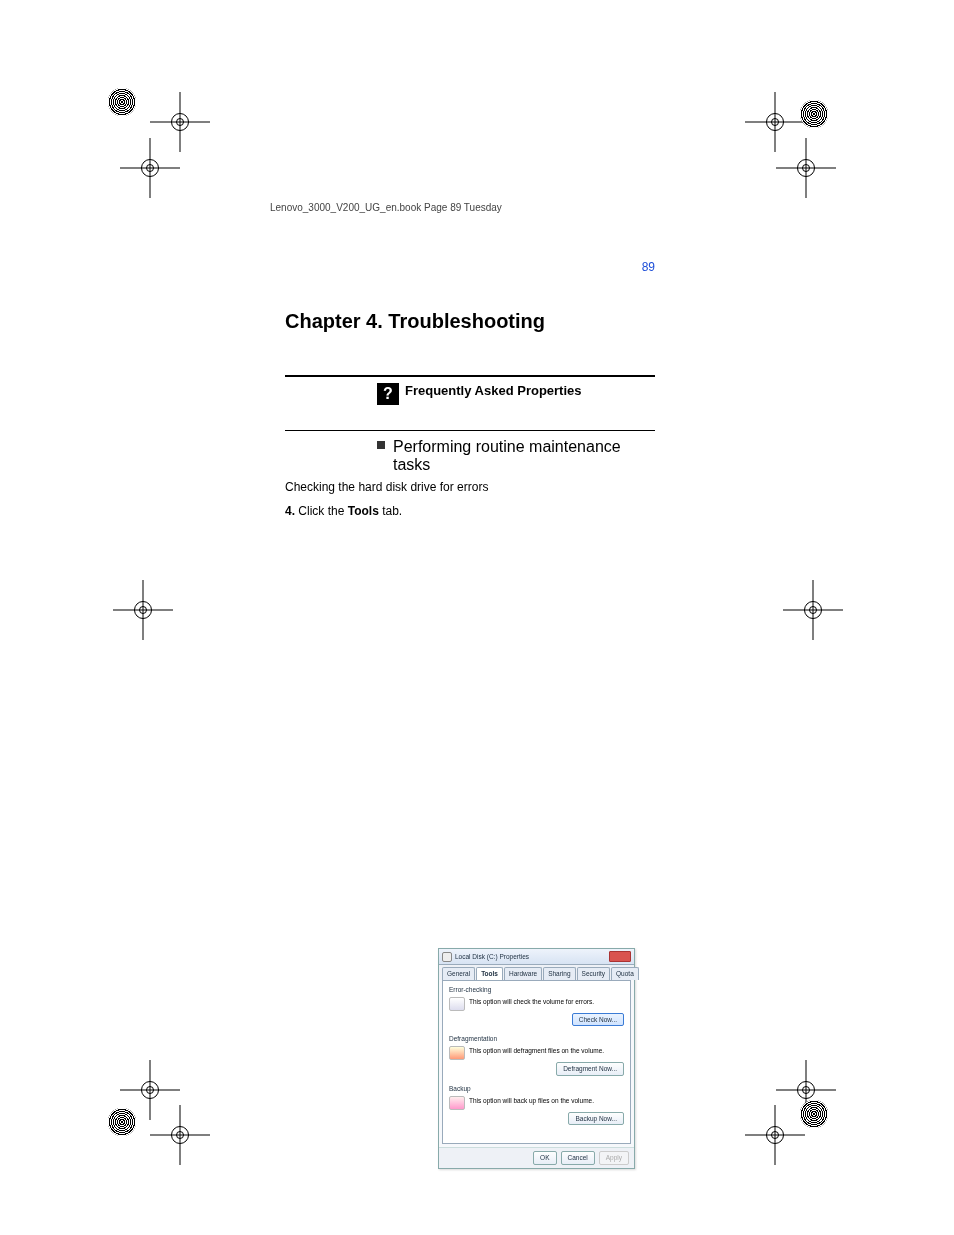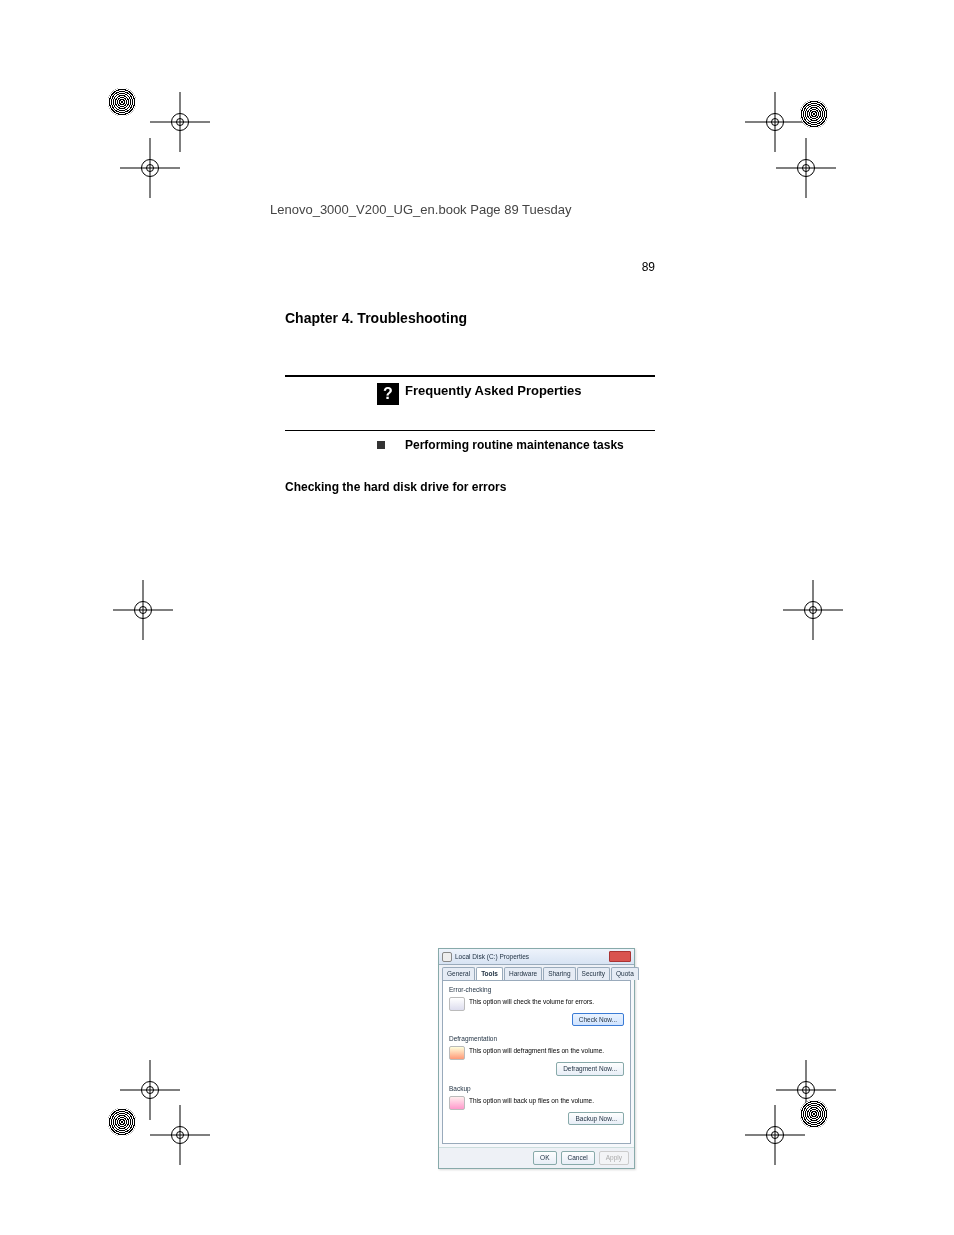--- a/index.html
+++ b/index.html
@@ -6,32 +6,32 @@
   
   .reg{position:absolute;width:60px;height:60px;pointer-events:none}
   .reg::before,.reg::after{content:"";position:absolute;background:#000}
   .reg::before{left:50%;top:0;width:1px;height:100%;transform:translateX(-.5px)}
   .reg::after{top:50%;left:0;height:1px;width:100%;transform:translateY(-.5px)}
   .reg .c{position:absolute;left:50%;top:50%;width:16px;height:16px;border:1px solid #000;border-radius:50%;transform:translate(-50%,-50%)}
   .reg .c::after{content:"";position:absolute;left:50%;top:50%;width:6px;height:6px;border:1px solid #000;border-radius:50%;transform:translate(-50%,-50%)}
   .dot{position:absolute;width:28px;height:28px;border-radius:50%;background:repeating-radial-gradient(circle,#000 0 1px,#fff 1px 2px)}
   
   .col{position:absolute;left:285px;top:260px;width:370px}
-  .page-num{position:absolute;right:0;top:0;font-size:12px;color:#000000}
-  .ch-title{position:absolute;left:0;top:50px;font-size:14px;font-weight:bold}
+  .page-num{position:absolute;right:0;top:0;font-size:12px;color:#1d4ed8}
+  .ch-title{position:absolute;left:0;top:50px;font-size:20px;font-weight:bold}
   .rule{position:absolute;left:0;width:370px}
   .rule.thick{top:115px;height:2px;background:#000}
   .rule.thin{top:170px;height:1px;background:#000}
   .q-icon{position:absolute;left:92px;top:123px;width:22px;height:22px;background:#000;color:#fff;font-weight:bold;font-size:16px;display:flex;align-items:center;justify-content:center}
   .q-title{position:absolute;left:120px;top:123px;font-size:13px;font-weight:bold}
   .bullet{position:absolute;left:92px;top:181px;width:8px;height:8px;background:#333}
-  .bhead{position:absolute;left:120px;top:178px;font-size:12px;font-weight:bold}
+  .bhead{position:absolute;left:108px;top:178px;font-size:16px;font-weight:normal}
   .body{position:absolute;left:0;top:200px;width:370px;font-size:12px;line-height:1.5}
   .body p{margin:0 0 6px 0}
-  .body .lead{font-weight:bold;margin-top:18px}
+  .body .lead{font-weight:normal;margin-top:18px}
   .step{text-indent:-18px;padding-left:18px}
   .inline-icon{display:inline-block;vertical-align:-2px}
   .tri{display:inline-block;width:0;height:0;border-top:4px solid transparent;border-bottom:4px solid transparent;border-left:6px solid #000;vertical-align:1px;margin:0 4px}
   .start-orb{display:inline-block;width:14px;height:14px;border:1px solid #555;border-radius:50%;background:radial-gradient(circle at 35% 35%,#9cf 0 35%,#48c 60%,#026 100%);vertical-align:-3px;margin:0 2px}
   .b{font-weight:bold}
   
   .dlg{position:absolute;left:153px;top:488px;width:195px;font-size:6.5px;background:#f6f8fb;border:1px solid #8aa;box-shadow:1px 1px 2px rgba(0,0,0,.15)}
   .dlg .titlebar{display:flex;align-items:center;gap:3px;padding:2px 3px;background:linear-gradient(#eef3fb,#d7e3f3);border-bottom:1px solid #9ab}
   .dlg .titleicon{width:8px;height:8px;border:1px solid #888;border-radius:2px;background:#eee}
   .dlg .titletxt{flex:1;color:#234}
@@ -45,21 +45,21 @@
   .dlg .grp .row{display:flex;align-items:flex-start;gap:4px}
   .dlg .grp .gico{width:14px;height:12px;flex:none;border:1px solid #bbb;border-radius:2px;background:linear-gradient(#fff,#dde)}
   .dlg .grp .gico.defrag{background:linear-gradient(#ffd,#f97)}
   .dlg .grp .gico.backup{background:linear-gradient(#fee,#f9c)}
   .dlg .grp .txt{flex:1}
   .dlg .grp .btn,.dlg .footer .btn{border:1px solid #8aa;background:linear-gradient(#fdfefe,#e8eef7);padding:1px 6px;border-radius:2px;color:#234;white-space:nowrap}
   .dlg .grp .btn.primary{border-color:#3a7bd5;background:linear-gradient(#eaf3ff,#cfe3ff)}
   .dlg .grp .btnrow{display:flex;justify-content:flex-end;margin-top:2px}
   .dlg .footer{display:flex;justify-content:flex-end;gap:4px;padding:3px 5px;background:#eef1f6;border-top:1px solid #cdd}
   .dlg .footer .btn.disabled{color:#aaa;border-color:#ccc;background:#f3f4f6}
-  .spine{position:absolute;left:270px;top:202px;font-size:13px;color:#444}
+  .spine{position:absolute;left:270px;top:202px;font-size:10px;color:#444}
 </style>
 </head>
 <body>
 
 <div class="reg" style="left:150px;top:92px">
     <span class="c"></span>
   </div>
 <div class="dot" style="left:108px;top:88px"></div>
 <div class="reg" style="left:120px;top:138px">
     <span class="c"></span>
@@ -109,20 +109,21 @@
   <div class="rule thick"></div>
   <div class="q-icon">?</div>
   <div class="q-title">Frequently Asked Properties</div>
   <div class="rule thin"></div>
   <div class="bullet"></div>
   <div class="bhead">Performing routine maintenance tasks</div>
 
   <div class="body">
     <p class="lead">Checking the hard disk drive for errors</p>
     <div id="steps">
+        <p class="step"><span class="b">4.</span> Click the <span class="b">Tools</span> tab.</p>
       </div>
 
     <div class="dlg">
       <div class="titlebar">
         <span class="titleicon"></span>
         <span class="titletxt">Local Disk (C:) Properties</span>
         <span class="closebtn"></span>
       </div>
       <div class="tabs" id="dlg-tabs">
           <div class="tab">General</div>

